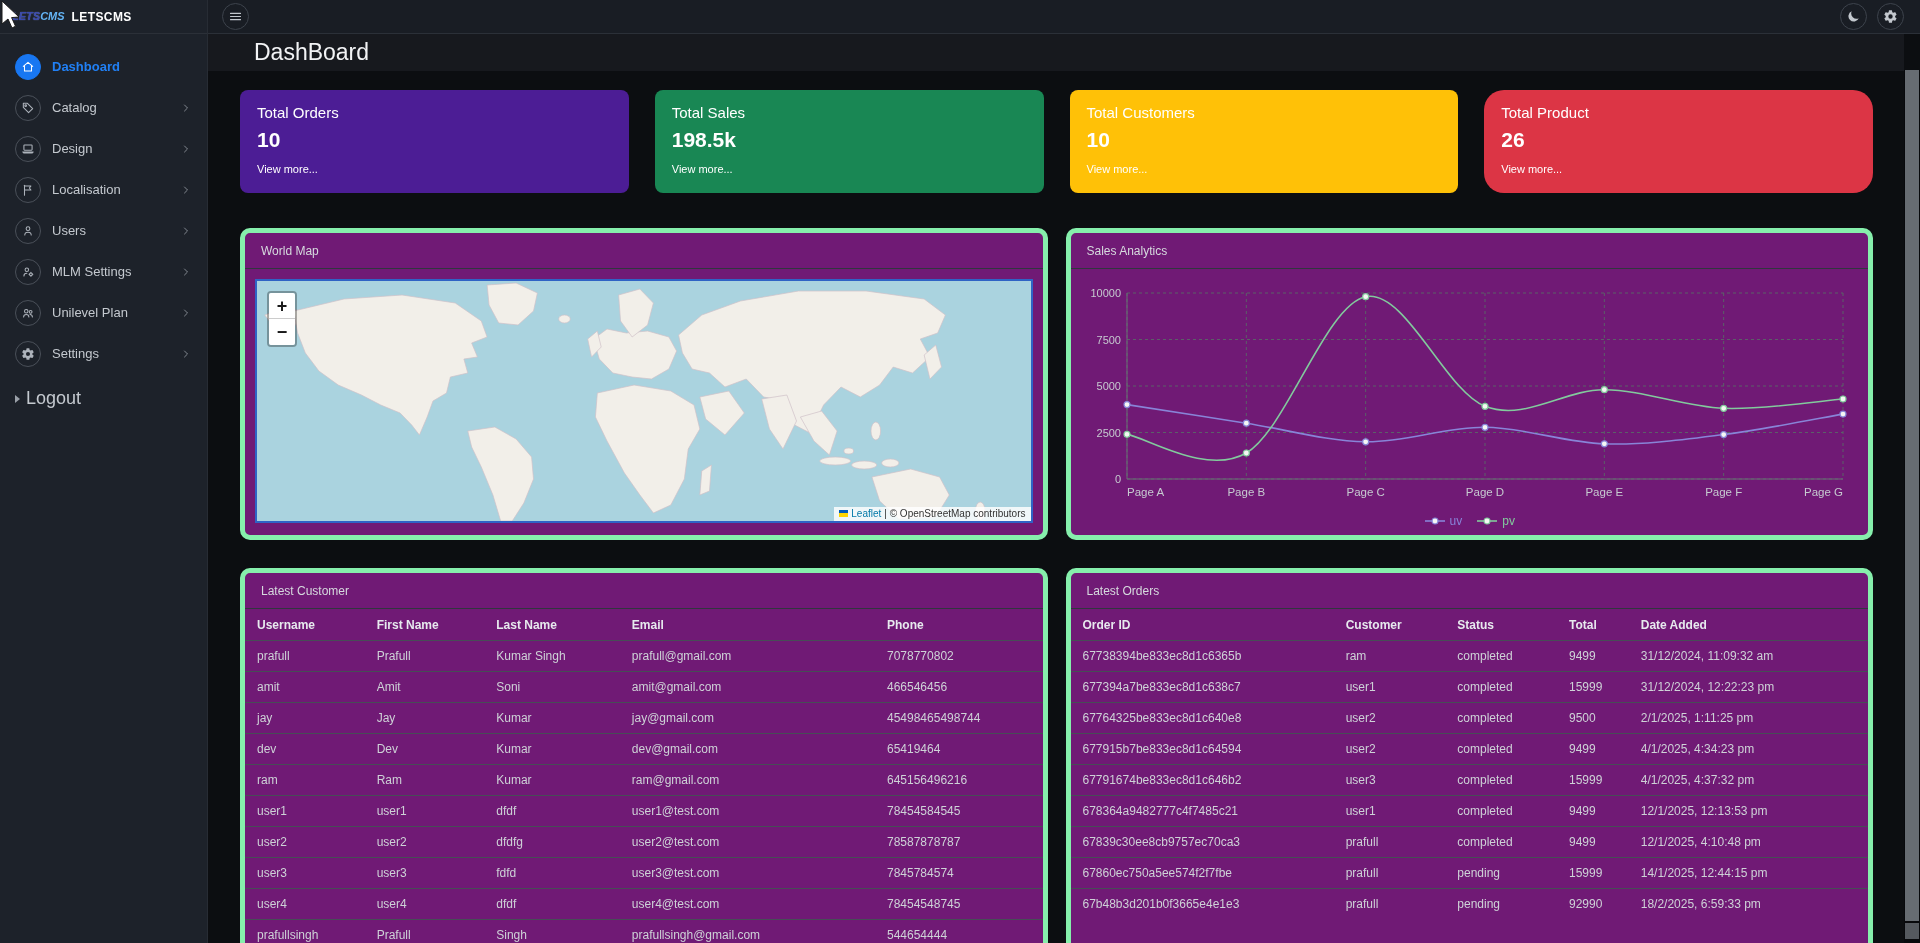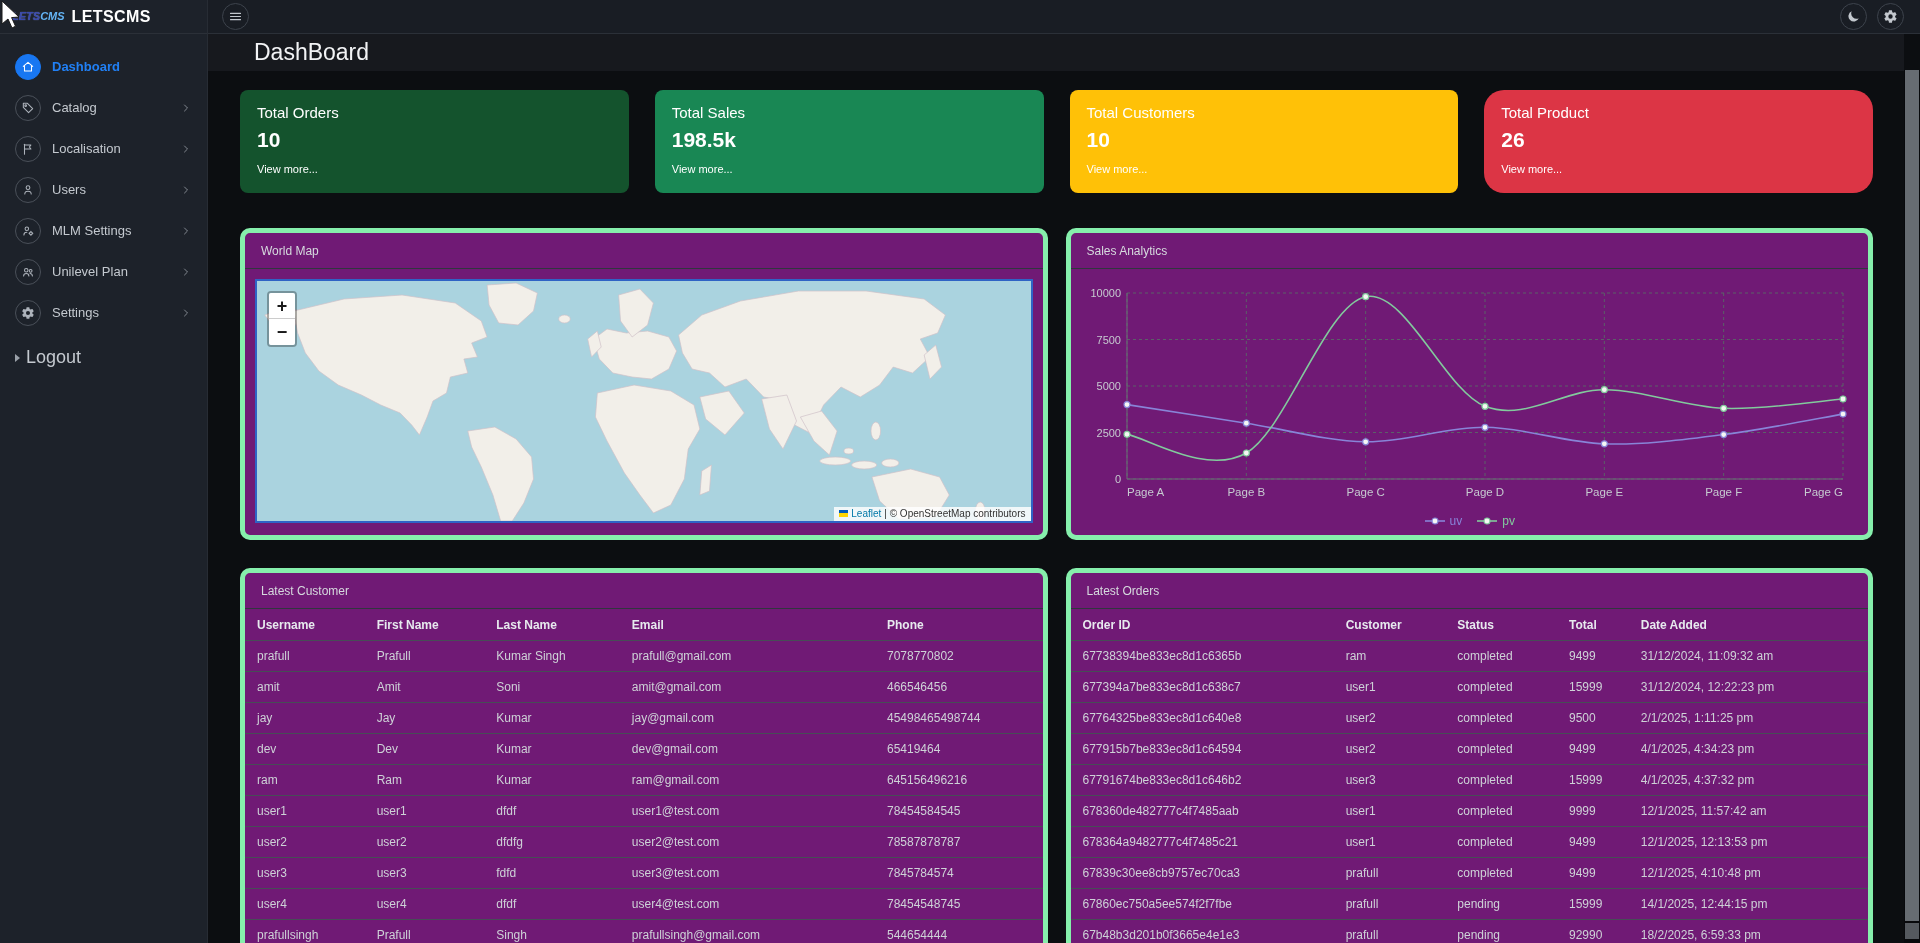--- a/index.html
+++ b/index.html
@@ -9,21 +9,21 @@
     font-family:"Liberation Sans", sans-serif;
     color:#d3d6db;
     position:relative;
   }
   
   .sidebar { position:absolute; left:0; top:0; bottom:0; width:208px; background:#1d222a; border-right:1px solid #272c34; z-index:3; }
   .logo-row { height:34px; display:flex; align-items:center; gap:7px; padding-left:12px; border-bottom:1px solid #2b3038; }
   .logo-mark { font-size:11px; font-weight:800; font-style:italic; letter-spacing:0; line-height:1; }
   .logo-mark .p1 { color:#3949ab; text-shadow:0 0 1px #7986cb; }
   .logo-mark .p2 { color:#64b5f6; }
-  .brand { color:#ffffff; font-weight:700; font-size:16px; letter-spacing:.4px; }
+  .brand { color:#ffffff; font-weight:700; font-size:12px; letter-spacing:.4px; }
   .nav { padding-top:12px; }
   .nav-item { height:41px; display:flex; align-items:center; padding:0 15px; cursor:pointer; color:#c4c9cf; font-size:13px; }
   .icon-circle { width:26px; height:26px; flex:0 0 26px; border:1px solid #4a5059; border-radius:50%; display:flex; align-items:center; justify-content:center; color:#adb3bb; margin-right:11px; }
   .icon-circle svg { width:14px; height:14px; }
   .nav-item.active .icon-circle { background:#1877f2; border-color:#1877f2; color:#ffffff; }
   .nav-item.active .nav-label { color:#2180f5; font-weight:700; }
   .chevron { margin-left:auto; color:#8d939b; display:flex; }
   .chevron svg { width:12px; height:12px; }
   .logout-row { display:flex; align-items:center; gap:6px; padding:14px 15px; font-size:18px; color:#c4c9cf; cursor:pointer; }
   .logout-caret { width:0; height:0; border-top:4px solid transparent; border-bottom:4px solid transparent; border-left:5px solid #9aa0a8; }
@@ -95,20 +95,34 @@
         <span class="nav-label">Dashboard</span>
       </div>
       <div class="nav-item">
         <span class="icon-circle">
           <svg viewBox="0 0 24 24" fill="none" stroke="currentColor" stroke-width="1.8" stroke-linecap="round" stroke-linejoin="round">
             <path d="M4 4h7l9 9-7 7-9-9z"></path>
             <circle cx="8" cy="8" r="1.4"></circle>
           </svg>
         </span>
         <span class="nav-label">Catalog</span>
+        <span class="chevron">
+          <svg viewBox="0 0 24 24" fill="none" stroke="currentColor" stroke-width="1.8" stroke-linecap="round" stroke-linejoin="round">
+            <path d="M9 6l6 6-6 6"></path>
+          </svg>
+        </span>
+      </div>
+      <div class="nav-item">
+        <span class="icon-circle">
+          <svg viewBox="0 0 24 24" fill="none" stroke="currentColor" stroke-width="1.8" stroke-linecap="round" stroke-linejoin="round">
+            <rect x="5" y="5" width="14" height="9" rx="1"></rect>
+            <path d="M3 17h18l-2 2H5z"></path>
+          </svg>
+        </span>
+        <span class="nav-label">Design</span>
         <span class="chevron">
           <svg viewBox="0 0 24 24" fill="none" stroke="currentColor" stroke-width="1.8" stroke-linecap="round" stroke-linejoin="round">
             <path d="M9 6l6 6-6 6"></path>
           </svg>
         </span>
       </div>
       <div class="nav-item">
         <span class="icon-circle">
           <svg viewBox="0 0 24 24" fill="none" stroke="currentColor" stroke-width="1.8" stroke-linecap="round" stroke-linejoin="round">
             <path d="M6 21V4"></path>
@@ -213,21 +227,21 @@
       </button>
   </div>
 </header>
 
 <main class="content">
   <div class="title-strip">
     <h1 class="page-title">DashBoard</h1>
   </div>
 
   <section class="cards" id="cards">
-      <div class="card" style="background: #14532d;">
+      <div class="card" style="background: #4c1d95;">
         <div class="card-title">Total Orders</div>
         <div class="card-value">10</div>
         <div class="card-link">View more...</div>
       </div>
       <div class="card" style="background: rgb(25, 135, 84);">
         <div class="card-title">Total Sales</div>
         <div class="card-value">198.5k</div>
         <div class="card-link">View more...</div>
       </div>
       <div class="card" style="background: rgb(255, 193, 7);">
@@ -500,27 +514,20 @@
                 <td>4/1/2025, 4:34:23 pm</td>
               </tr>
               <tr>
                 <td>67791674be833ec8d1c646b2</td>
                 <td>user3</td>
                 <td>completed</td>
                 <td>15999</td>
                 <td>4/1/2025, 4:37:32 pm</td>
               </tr>
               <tr>
-                <td>678360de482777c4f7485aab</td>
-                <td>user1</td>
-                <td>completed</td>
-                <td>9999</td>
-                <td>12/1/2025, 11:57:42 am</td>
-              </tr>
-              <tr>
                 <td>678364a9482777c4f7485c21</td>
                 <td>user1</td>
                 <td>completed</td>
                 <td>9499</td>
                 <td>12/1/2025, 12:13:53 pm</td>
               </tr>
               <tr>
                 <td>67839c30ee8cb9757ec70ca3</td>
                 <td>prafull</td>
                 <td>completed</td>

